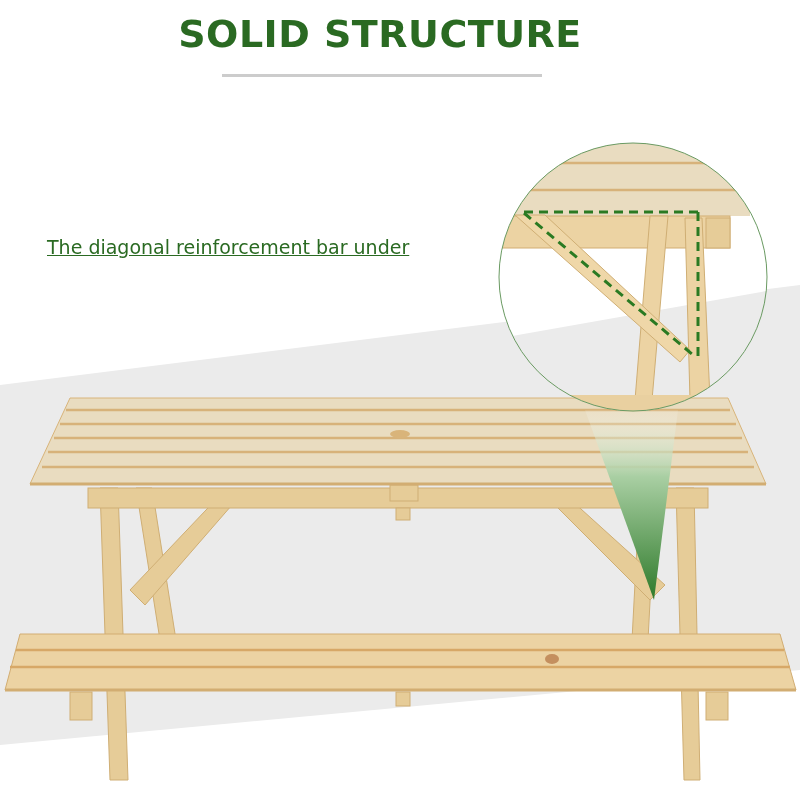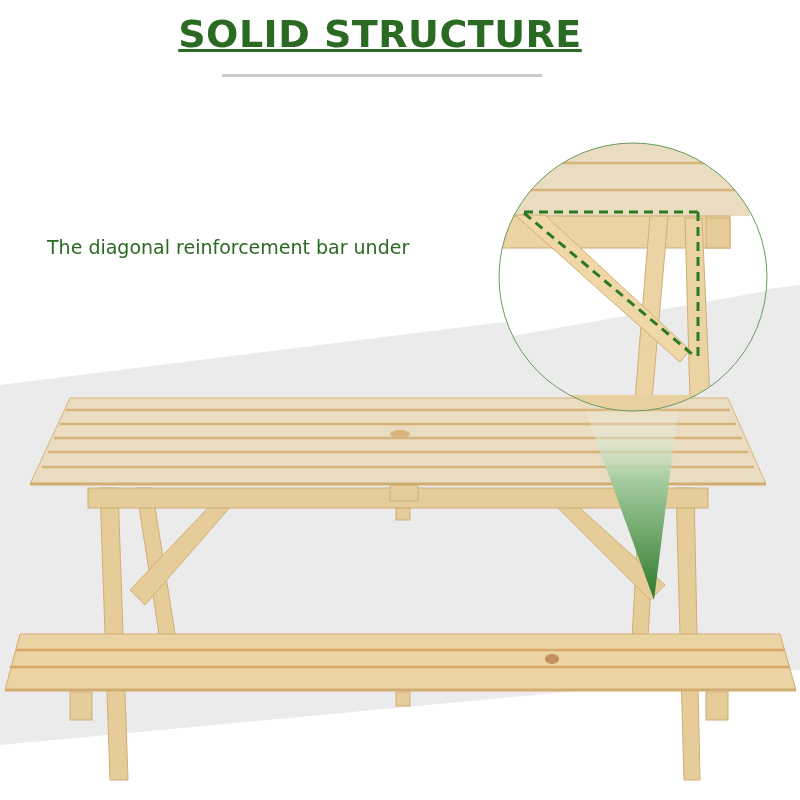--- a/index.html
+++ b/index.html
@@ -1,19 +1,19 @@
 <!DOCTYPE html>
 <html><head>
 <meta charset="utf-8">
 <style>
   html,body{margin:0;padding:0;}
   body{width:800px;height:800px;overflow:hidden;background:#ffffff;position:relative;font-family:"DejaVu Sans","Liberation Sans",sans-serif;}
-  .title{position:absolute;left:0;top:12px;width:760px;text-align:center;font-family:"DejaVu Sans","Liberation Sans",sans-serif;font-weight:bold;font-size:38px;letter-spacing:0.5px;color:#2a6a22;text-decoration:underline;}
+  .title{position:absolute;left:0;top:12px;width:760px;text-align:center;font-family:"DejaVu Sans","Liberation Sans",sans-serif;font-weight:bold;font-size:38px;letter-spacing:0.5px;color:#2a6a22;}
   .divider{position:absolute;left:222px;top:74px;width:320px;height:3px;background:#cccccc;}
-  .desc{position:absolute;left:47px;top:231px;width:420px;font-family:"DejaVu Sans","Liberation Sans",sans-serif;font-size:19px;line-height:32px;color:#2a6a22;}
+  .desc{position:absolute;left:47px;top:231px;width:420px;font-family:"DejaVu Sans","Liberation Sans",sans-serif;font-size:19px;line-height:32px;color:#2a6a22;text-decoration:underline;}
   .desc span{display:block;white-space:nowrap;}
   svg.scene{position:absolute;left:0;top:0;}
 </style>
 </head>
 <body>
 
 <svg class="scene" width="800" height="800" viewBox="0 0 800 800" xmlns="http://www.w3.org/2000/svg">
   <defs>
     <linearGradient id="beam" x1="0" y1="0" x2="0" y2="1">
       <stop offset="0" stop-color="#ffffff" stop-opacity="0.1"></stop>

